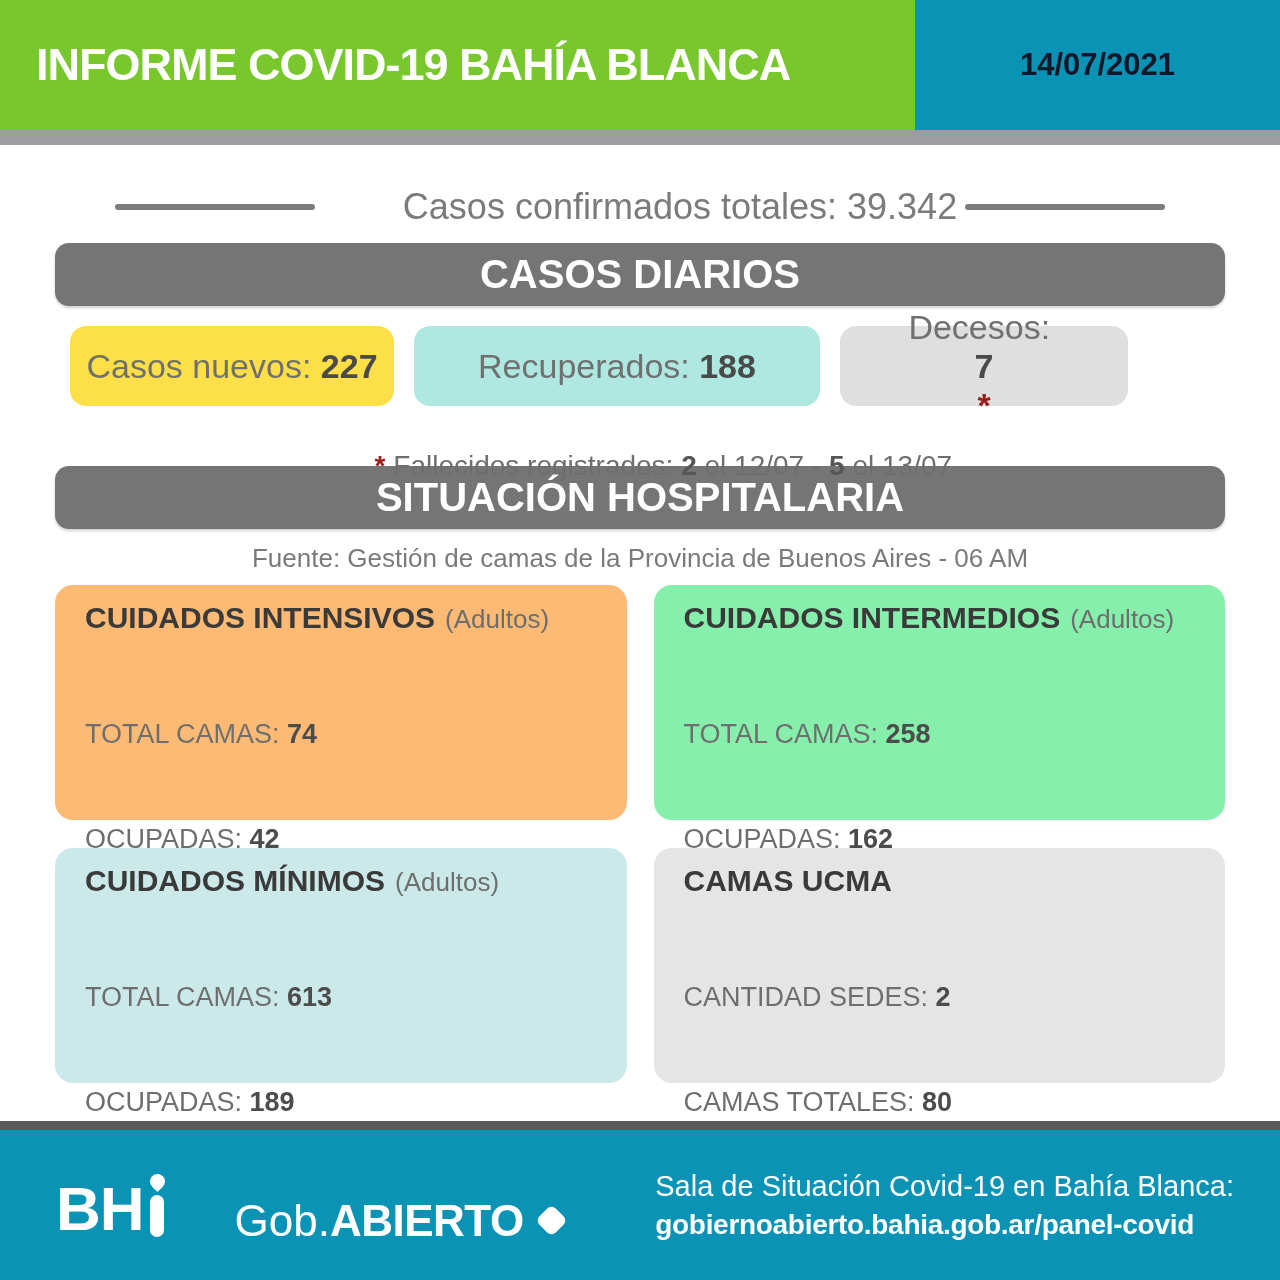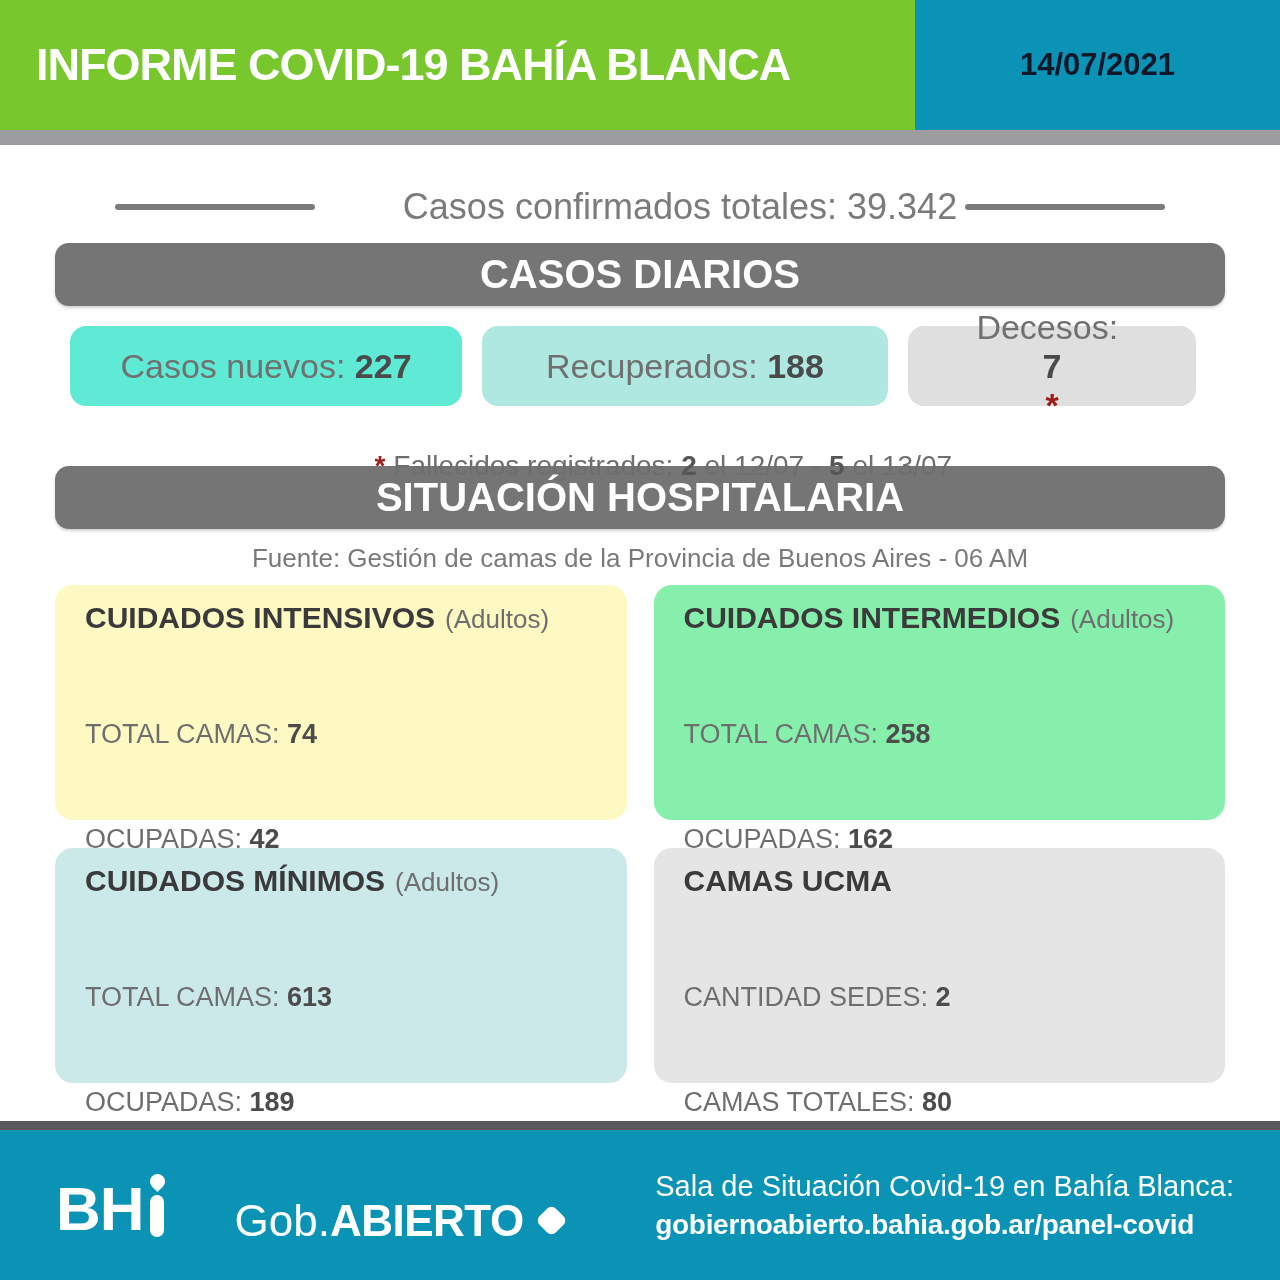--- a/index.html
+++ b/index.html
@@ -25,36 +25,36 @@
   .section-bar { margin:14px 55px 0; height:63px; background:#757575; border-radius:14px;
                  display:flex; align-items:center; justify-content:center;
                  box-shadow:0 2px 3px rgba(0,0,0,.18); }
   .section-bar span { color:#fff; font-weight:bold; font-size:40px; }
 
   
   .stats-row { margin:20px 0 0 70px; display:flex; gap:20px; }
   .stat-box { height:80px; border-radius:16px; display:flex; align-items:center; justify-content:center;
               font-size:34px; color:#707070; white-space:pre; }
   .stat-box .v { font-weight:bold; color:#4a4a4a; }
-  .box-pink { width:392px; background:#5eead4; }
+  .box-pink { width:324px; background:#fde047; }
   .box-mint { width:406px; background:#aee8e0; }
   .box-gray { width:288px; background:#dfdfdf;flex-direction:column; }
   .red-mark { color:#9c1c1c; font-weight:bold; }
 
   
   .note { margin-top:12px; height:34px; text-align:center; font-size:28px; color:#6e6e6e; white-space:pre-wrap; }
   .note .b { font-weight:bold; color:#565656; }
 
   
   .source { margin-top:14px; height:30px; text-align:center; font-size:26px; color:#7a7a7a; }
 
   
   .cards { margin:12px 55px 0; display:grid; grid-template-columns:1fr 1fr; column-gap:27px; row-gap:28px; }
   .card { height:235px; border-radius:18px; padding:16px 30px; }
-  .card-pink  { background:#fef9c3; }
+  .card-pink  { background:#fdba74; }
   .card-peach { background:#86efac; }
   .card-teal  { background:#cbe9e9; }
   .card-blue  { background:#e5e5e5; }
   .card-title { font-size:30px; font-weight:bold; color:#3a3a3a; }
   .card-sub { font-size:26px; font-weight:normal; color:#6e6e6e; margin-left:10px; }
   .card-rows { margin-top:12px; font-size:27px; color:#6e6e6e; line-height:35px; white-space:pre; }
   .card-rows .v { font-weight:bold; color:#4c4c4c; }
 
   
   .strip-bottom { height:9px; background:#59595b; }

